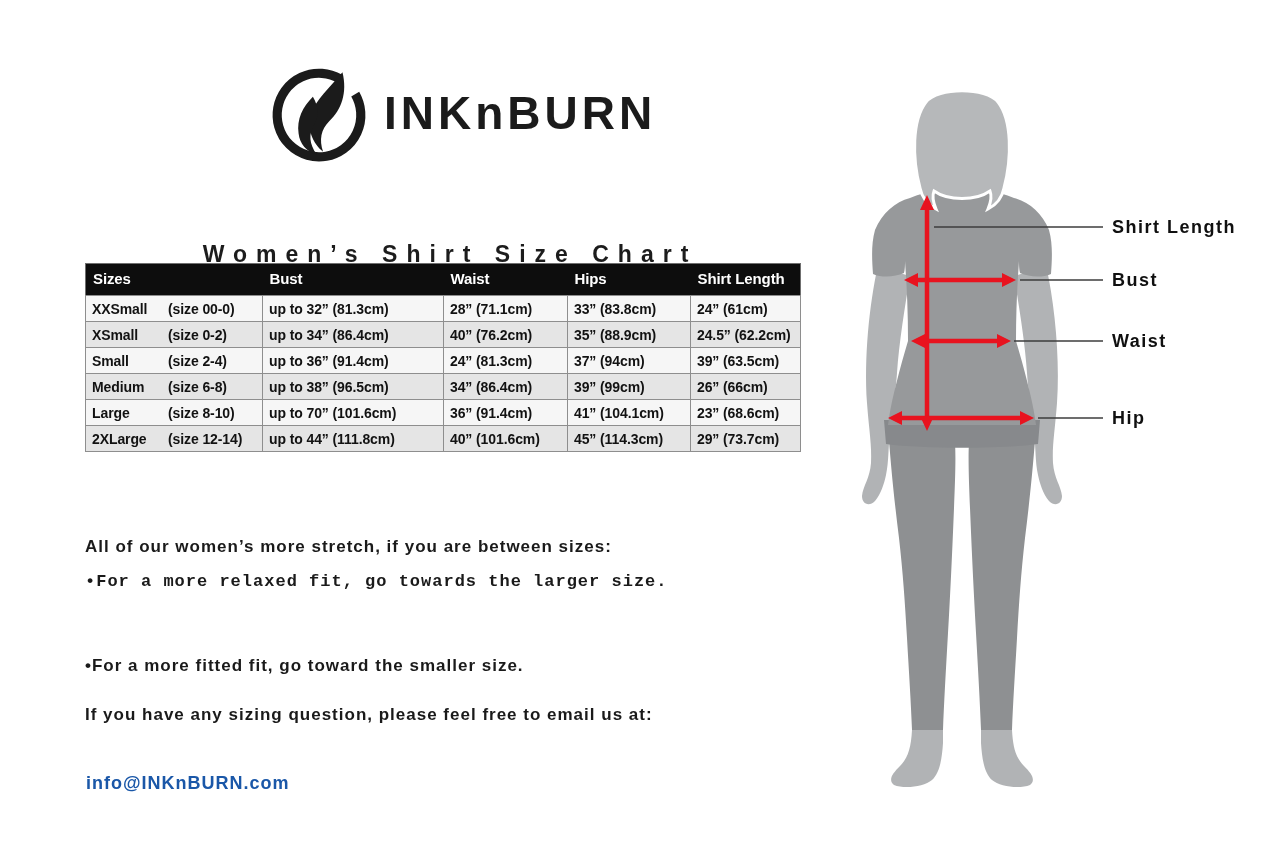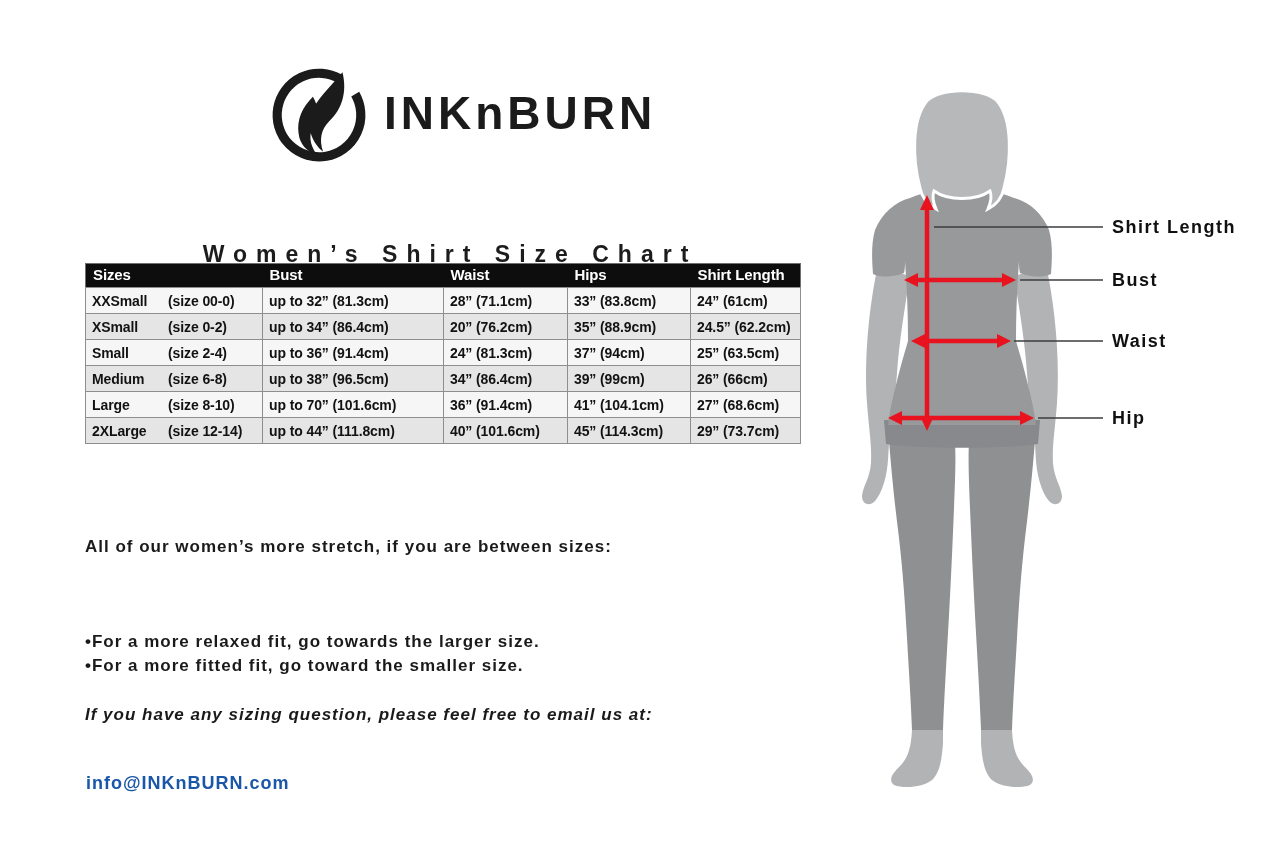--- a/index.html
+++ b/index.html
@@ -55,21 +55,21 @@
     font-weight: 700;
     letter-spacing: -0.1px;
     border: 1px solid #6f6f6f;
   }
   .size-table th {
     background: #0d0d0d;
     color: #ffffff;
     text-align: left;
     font-size: 15px;
     font-weight: 700;
-    height: 24px;
+    height: 32px;
     padding: 2px 7px 4px 7px;
   }
   .size-table td {
     border: 1px solid #8e8e8e;
     height: 26px;
     padding: 2px 6px;
     color: #121212;
     white-space: nowrap;
     overflow: hidden;
   }
@@ -81,23 +81,23 @@
   .note {
     position: absolute;
     left: 85px;
     font-size: 17px;
     font-weight: 700;
     letter-spacing: 1px;
     color: #1a1a1a;
     white-space: nowrap;
   }
   .note-intro    { top: 537px; }
-  .note-bullet1  { top: 632px; }
+  .note-bullet1  { top: 572px; font-family: Liberation Mono, monospace; }
   .note-bullet2  { top: 656px; }
-  .note-contact  { top: 705px; font-style: italic; }
+  .note-contact  { top: 705px; }
   .email-link {
     position: absolute;
     left: 86px; top: 773px;
     font-size: 18px;
     font-weight: 700;
     letter-spacing: 1px;
     color: #1a57a8;
     text-decoration: none;
     white-space: nowrap;
   }
@@ -153,44 +153,44 @@
       <tr>
         <td><span class="sz-name">XXSmall</span><span>(size 00-0)</span></td>
         <td>up to 32” (81.3cm)</td>
         <td>28” (71.1cm)</td>
         <td>33” (83.8cm)</td>
         <td>24” (61cm)</td>
       </tr>
       <tr>
         <td><span class="sz-name">XSmall</span><span>(size 0-2)</span></td>
         <td>up to 34” (86.4cm)</td>
-        <td>20” (76.2cm)</td>
+        <td>40” (76.2cm)</td>
         <td>35” (88.9cm)</td>
         <td>24.5” (62.2cm)</td>
       </tr>
       <tr>
         <td><span class="sz-name">Small</span><span>(size 2-4)</span></td>
         <td>up to 36” (91.4cm)</td>
         <td>24” (81.3cm)</td>
         <td>37” (94cm)</td>
-        <td>25” (63.5cm)</td>
+        <td>39” (63.5cm)</td>
       </tr>
       <tr>
         <td><span class="sz-name">Medium</span><span>(size 6-8)</span></td>
         <td>up to 38” (96.5cm)</td>
         <td>34” (86.4cm)</td>
         <td>39” (99cm)</td>
         <td>26” (66cm)</td>
       </tr>
       <tr>
         <td><span class="sz-name">Large</span><span>(size 8-10)</span></td>
         <td>up to 70” (101.6cm)</td>
         <td>36” (91.4cm)</td>
         <td>41” (104.1cm)</td>
-        <td>27” (68.6cm)</td>
+        <td>23” (68.6cm)</td>
       </tr>
       <tr>
         <td><span class="sz-name">2XLarge</span><span>(size 12-14)</span></td>
         <td>up to 44” (111.8cm)</td>
         <td>40” (101.6cm)</td>
         <td>45” (114.3cm)</td>
         <td>29” (73.7cm)</td>
       </tr>
     </tbody>
   </table>

